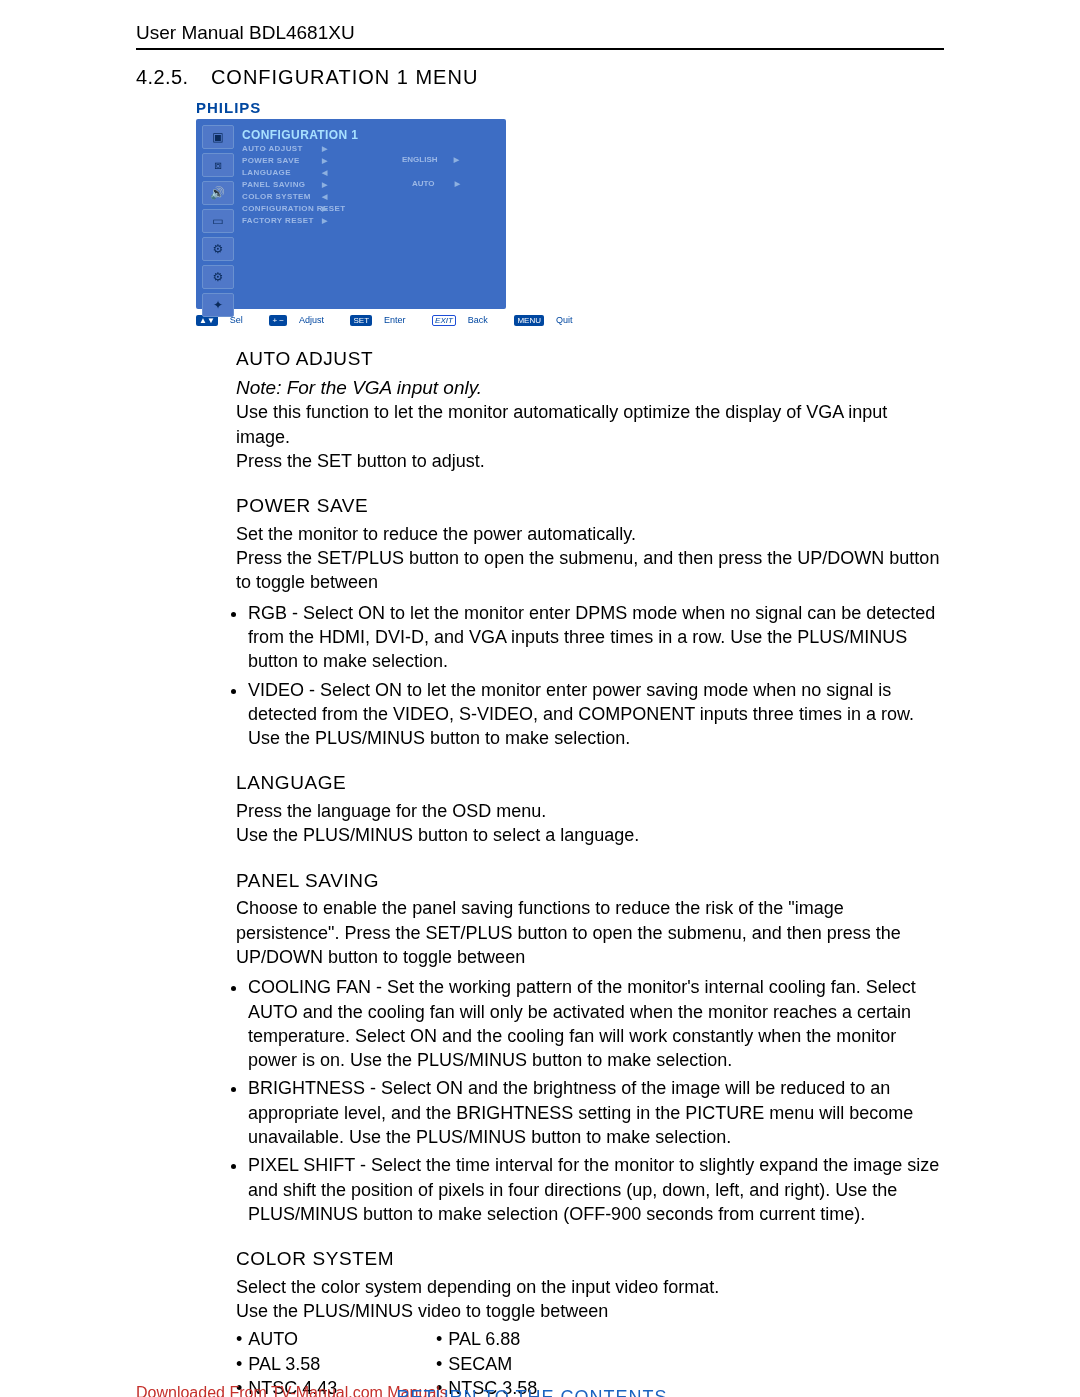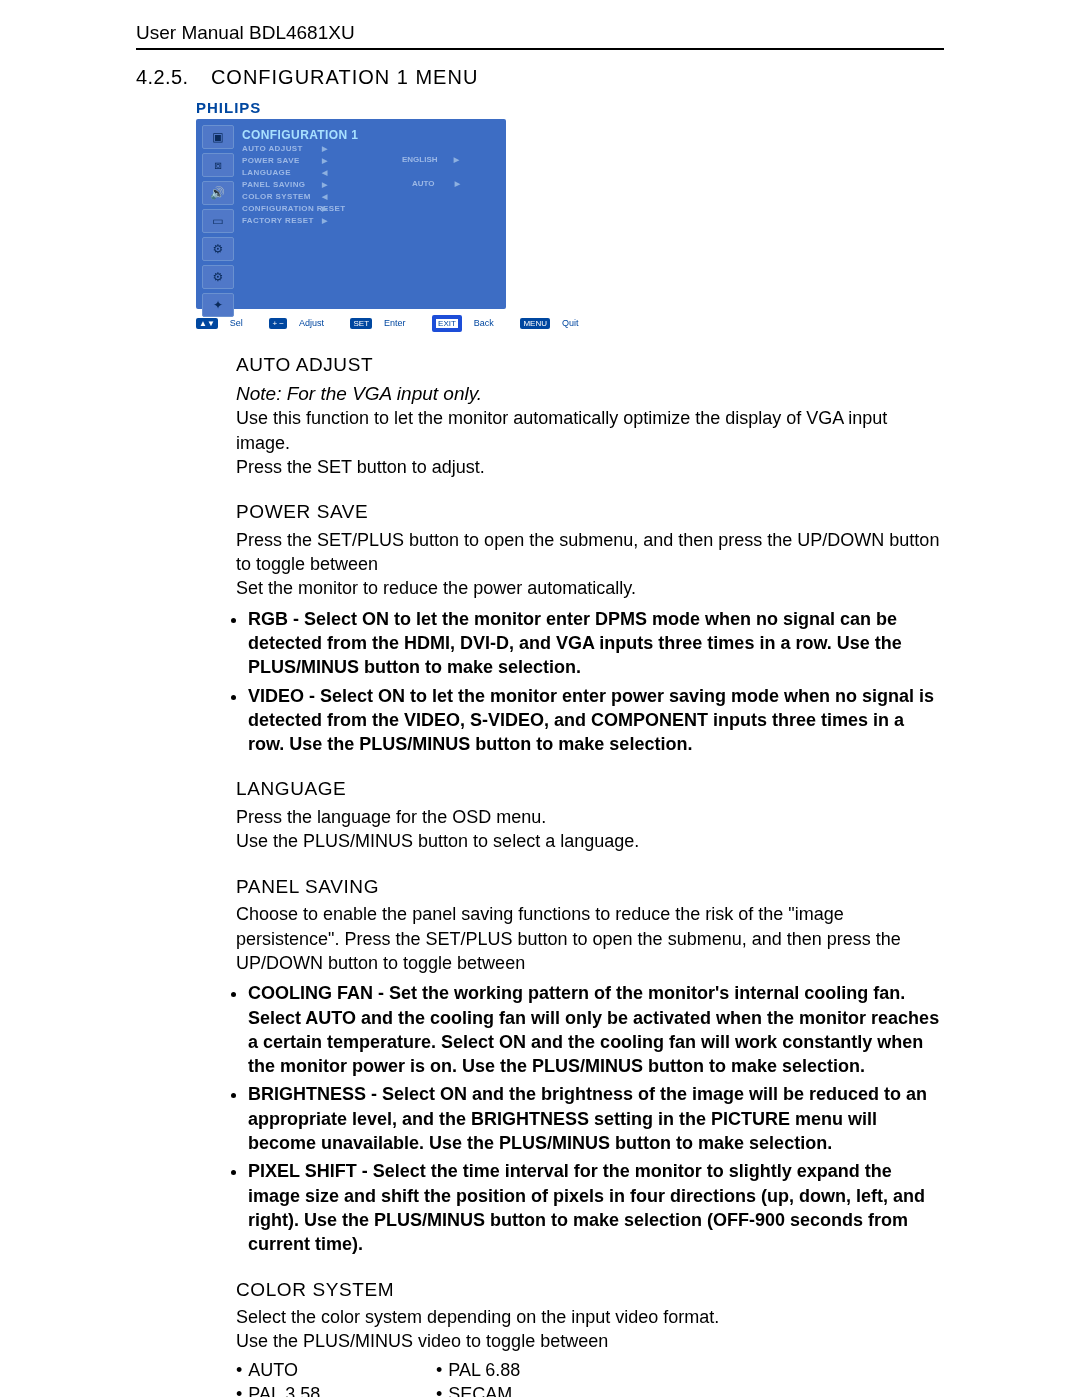--- a/index.html
+++ b/index.html
@@ -16,25 +16,25 @@
 .osd-icon{width:30px;height:22px;border:1px solid #6a91d0;background:#5078c8;margin-bottom:4px;border-radius:2px;display:flex;align-items:center;justify-content:center;font-size:12px;color:#0a2a5a;}
 .osd-list{position:absolute;left:46px;top:10px;font-size:8px;font-weight:bold;color:#9cb8e6;letter-spacing:0.4px;line-height:12px;}
 .osd-list .title{color:#a8e0ff;font-size:12px;margin-bottom:2px;}
 .osd-list .row{white-space:nowrap;}
 .osd-arrow{display:inline-block;width:80px;}
 .osd-val{position:absolute;font-size:8px;font-weight:bold;color:#9cb8e6;}
 .tri{color:#8db0e0;font-size:7px;}
 .osd-legend{font-size:9px;margin-top:6px;color:#0047a0;}
 .osd-legend span{margin-right:12px;}
 .badge{display:inline-block;background:#0047a0;color:#fff;font-size:8px;padding:1px 3px;border-radius:2px;margin-right:2px;}
-.badge-inv{display:inline-block;border:4px solid #1d4ed8;color:#0047a0;font-size:8px;padding:0 2px;border-radius:2px;margin-right:2px;}
+.badge-inv{display:inline-block;border:1px solid #1d4ed8;color:#0047a0;font-size:8px;padding:0 2px;border-radius:2px;margin-right:2px;font-style:italic;}
 .content{margin-left:100px;max-width:870px;font-size:18px;line-height:1.35;}
 .sub-h{font-size:19px;letter-spacing:1px;margin-top:20px;margin-bottom:3px;}
 .note{font-style:italic;font-size:19px;}
-.bullets{margin:6px 0 0 0;padding-left:12px;font-weight:bold;}
+.bullets{margin:6px 0 0 0;padding-left:12px;}
 .bullets li{margin-bottom:4px;}
 .cols2{display:flex;margin-top:4px;}
 .cols2 ul{list-style:none;padding:0;margin:0;width:200px;}
 .cols2 li:before{content:"\2022 ";margin-right:6px;}
 .footer-dl{color:#c4302b;font-size:16px;text-decoration:underline;position:absolute;left:30px;bottom:18px;}
 .footer-ret{color:#1a63c0;font-size:18px;letter-spacing:1px;position:absolute;left:0;right:16px;text-align:center;bottom:12px;}
 .sc{letter-spacing:0.6px;}
 </style>
 </head>
 <body>
@@ -81,22 +81,22 @@
     </div>
   </div>
 
   <div class="content">
     <div class="sub-h sc">AUTO ADJUST</div>
     <div class="note">Note: For the VGA input only.</div>
     <div>Use this function to let the monitor automatically optimize the display of VGA input image.</div>
     <div>Press the SET button to adjust.</div>
 
     <div class="sub-h sc">POWER SAVE</div>
+    <div>Set the monitor to reduce the power automatically.</div>
     <div>Press the SET/PLUS button to open the submenu, and then press the UP/DOWN button to toggle between</div>
-    <div>Set the monitor to reduce the power automatically.</div>
     <ul class="bullets">
       <li>RGB - Select ON to let the monitor enter DPMS mode when no signal can be detected from the HDMI, DVI-D, and VGA inputs three times in a row. Use the PLUS/MINUS button to make selection.</li>
       <li>VIDEO - Select ON to let the monitor enter power saving mode when no signal is detected from the VIDEO, S-VIDEO, and COMPONENT inputs three times in a row. Use the PLUS/MINUS button to make selection.</li>
     </ul>
 
     <div class="sub-h sc">LANGUAGE</div>
     <div>Press the language for the OSD menu.</div>
     <div>Use the PLUS/MINUS button to select a language.</div>
 
     <div class="sub-h sc">PANEL SAVING</div>

